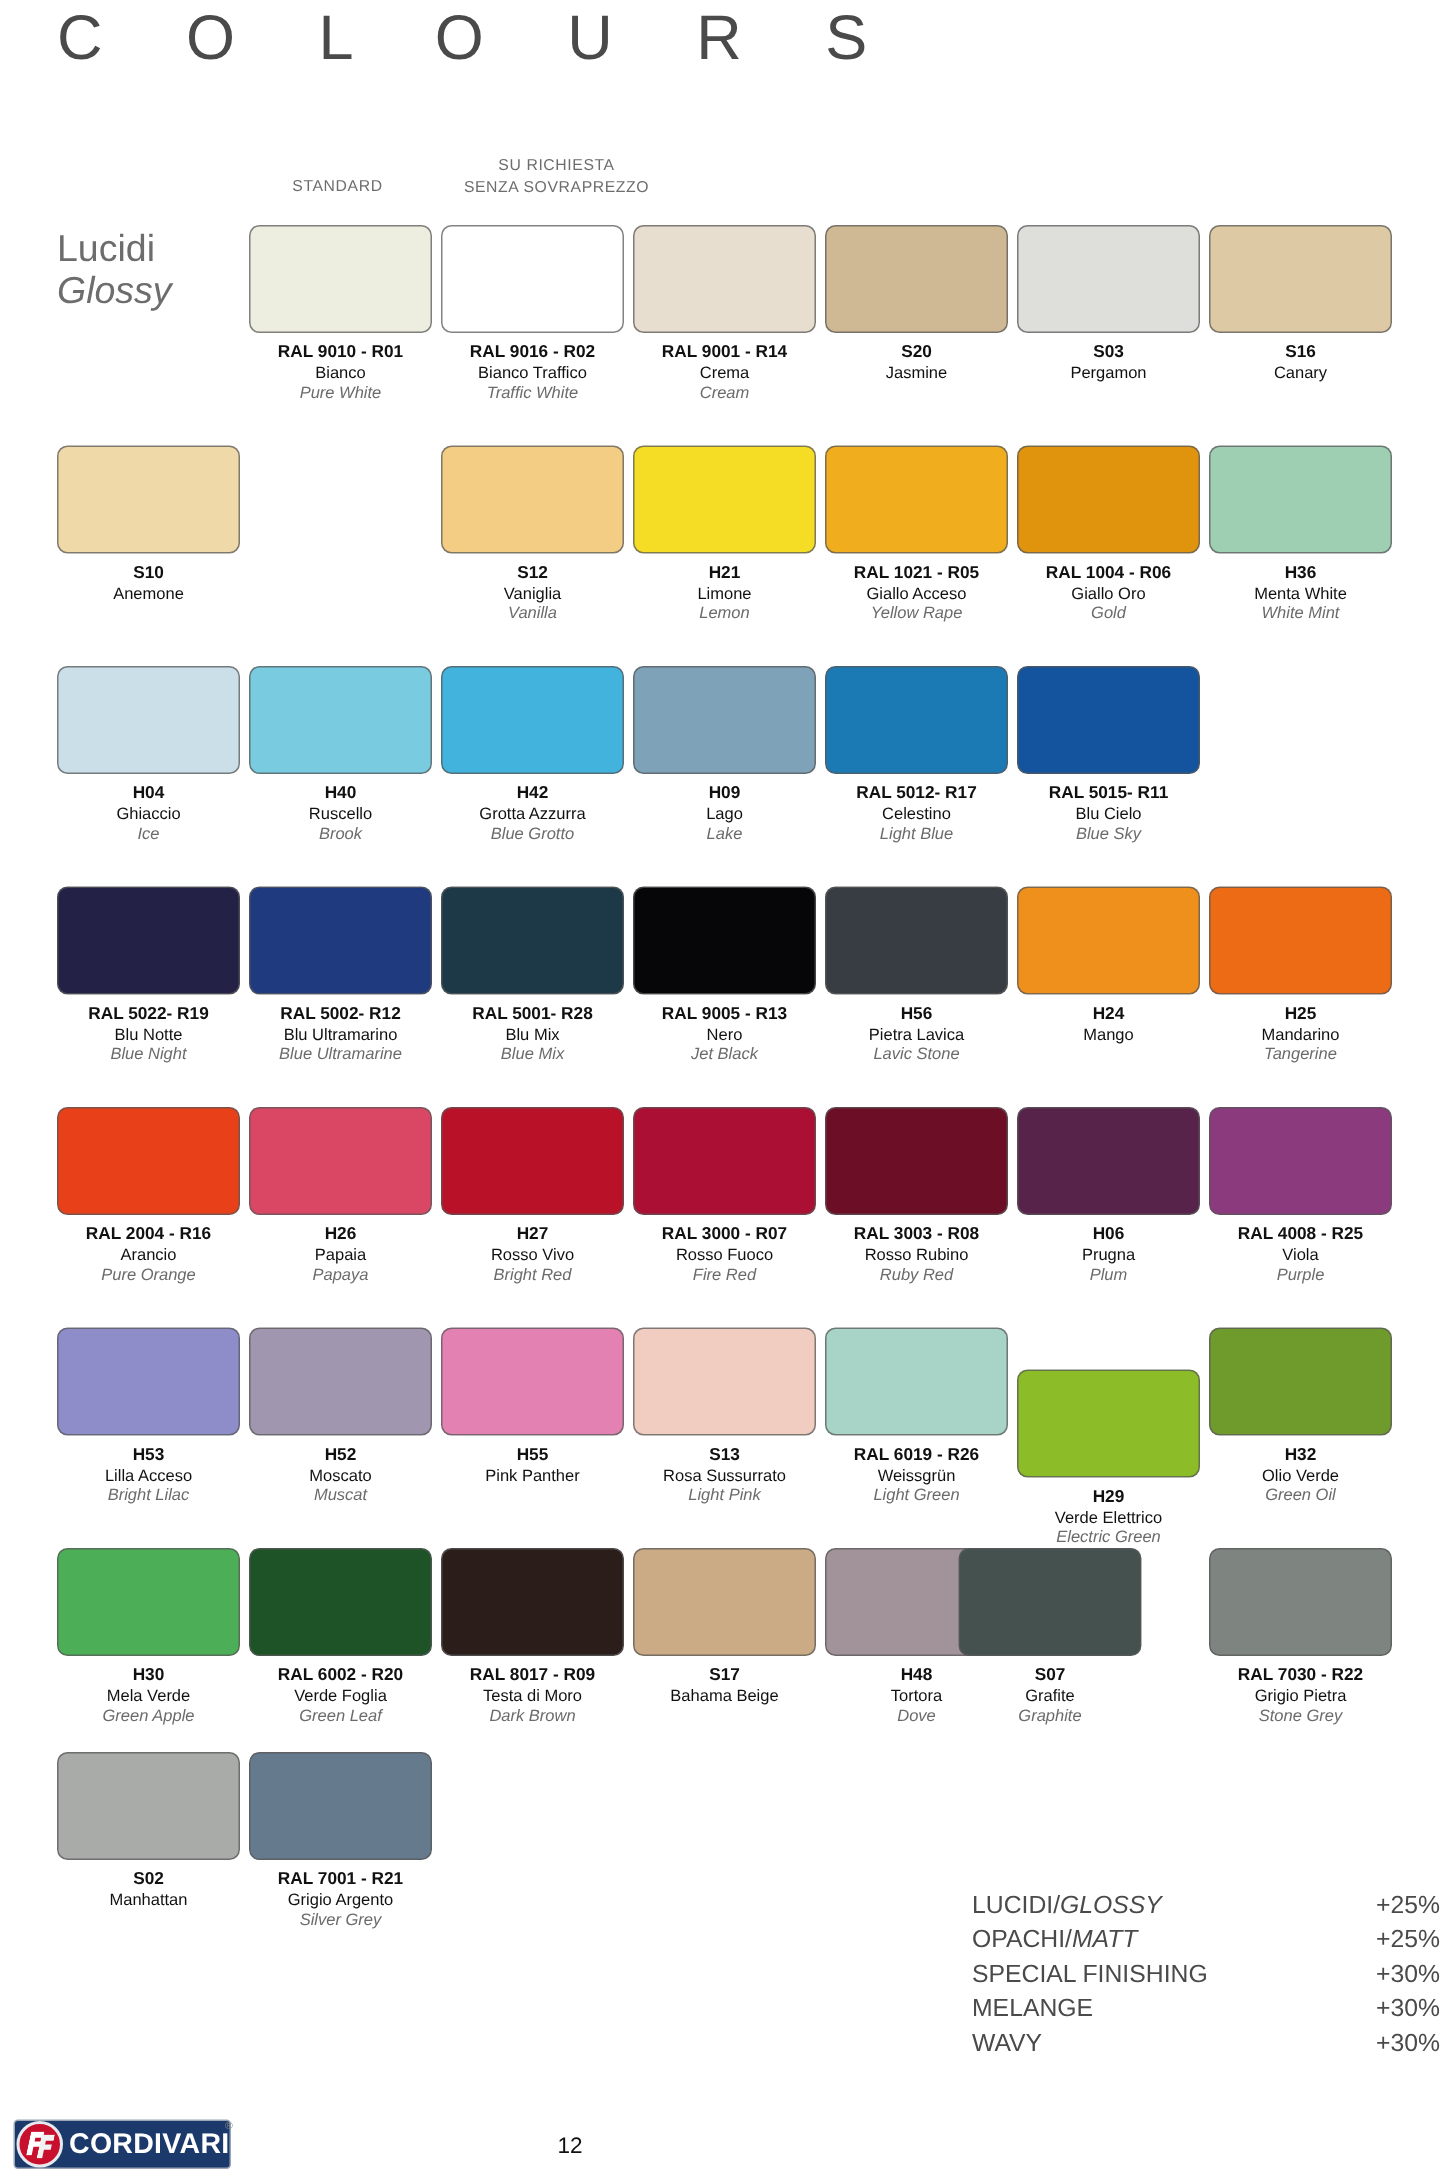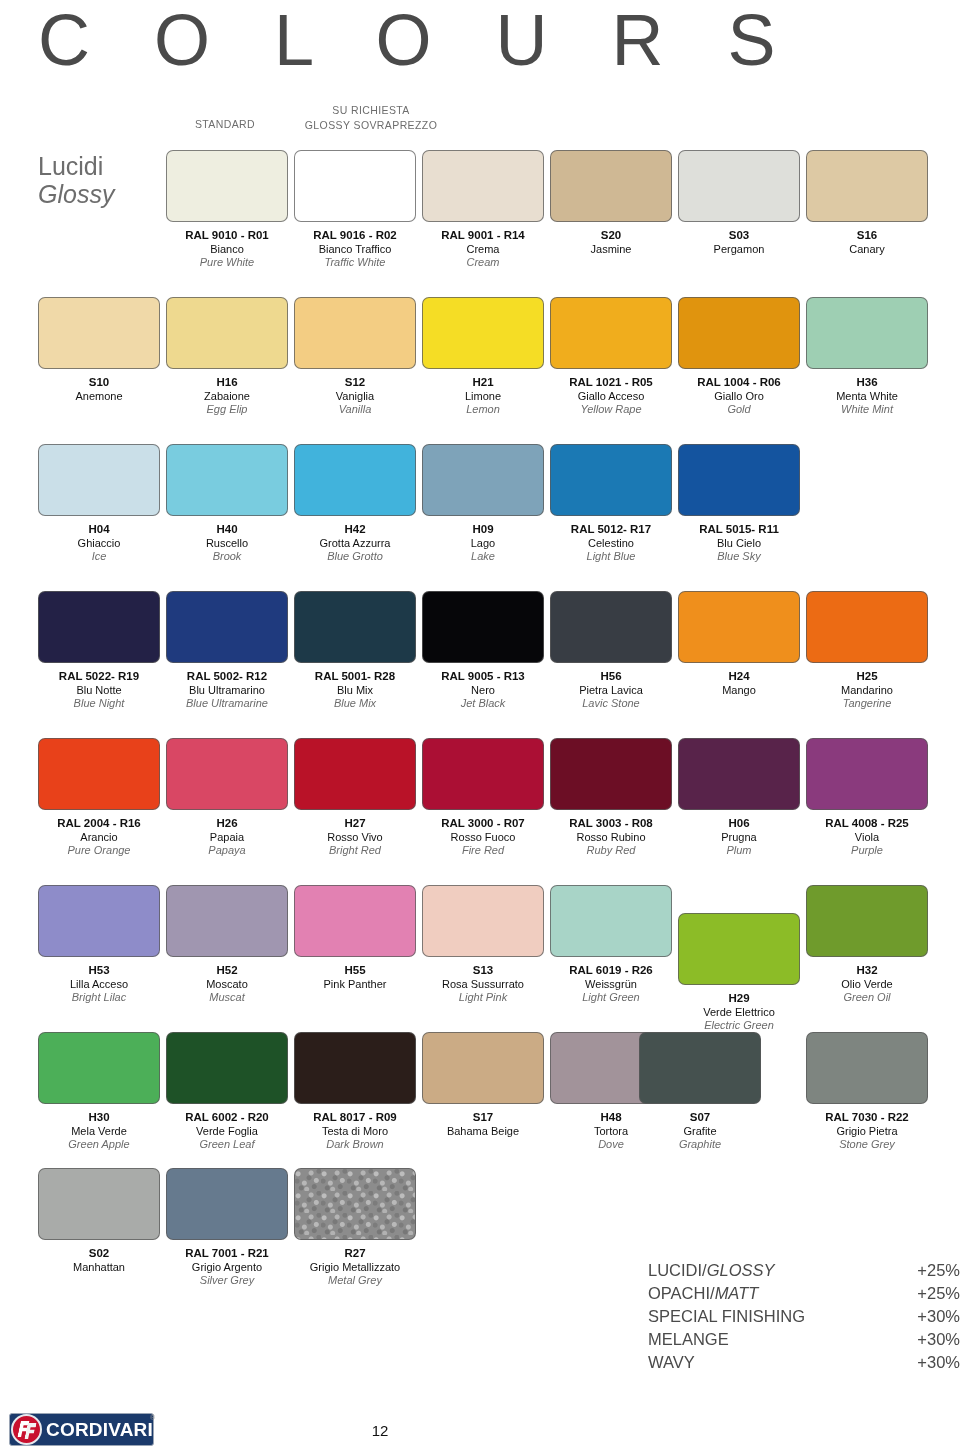--- a/index.html
+++ b/index.html
@@ -14,21 +14,21 @@
     font-family: "Liberation Sans", sans-serif;
     color: #1a1a1a;
     overflow: hidden;
   }
 
   
   .page-title {
     position: absolute;
     left: 38px;
     top: 4px;
-    font-size: 72px;
+    font-size: 42px;
     letter-spacing: 22px;
     font-weight: 400;
     color: #4a4a4a;
     line-height: 1;
   }
 
   
   .col-headers {
     position: absolute;
     left: 0;
@@ -224,21 +224,21 @@
 </style>
 </head>
 <body>
 
 <div class="page-title">C O L O U R S</div>
 
 <div class="col-headers">
   <div class="hdr-standard">STANDARD</div>
   <div class="hdr-request">
     <div>SU RICHIESTA</div>
-    <div>GLOSSY SOVRAPREZZO</div>
+    <div>SENZA SOVRAPREZZO</div>
   </div>
 </div>
 
 <div class="finish-label">
   <div class="it">Lucidi</div>
   <div class="en">Glossy</div>
 </div>
 
 <div class="grid" id="swatch-grid">
     <div class="cell" style="left: 166px; top: 150px;">
@@ -286,28 +286,20 @@
         <div class="lbl-it">Canary</div>
       </div>
     </div>
     <div class="cell" style="left: 38px; top: 297px;">
       <div class="swatch" style="background: rgb(240, 217, 168);"></div>
       <div class="labels">
         <div class="lbl-code">S10</div>
         <div class="lbl-it">Anemone</div>
       </div>
     </div>
-    <div class="cell" style="left: 166px; top: 297px;">
-      <div class="swatch" style="background: rgb(238, 217, 143);"></div>
-      <div class="labels">
-        <div class="lbl-code">H16</div>
-        <div class="lbl-it">Zabaione</div>
-        <div class="lbl-en">Egg Elip</div>
-      </div>
-    </div>
     <div class="cell" style="left: 294px; top: 297px;">
       <div class="swatch" style="background: rgb(243, 205, 131);"></div>
       <div class="labels">
         <div class="lbl-code">S12</div>
         <div class="lbl-it">Vaniglia</div>
         <div class="lbl-en">Vanilla</div>
       </div>
     </div>
     <div class="cell" style="left: 422px; top: 297px;">
       <div class="swatch" style="background: rgb(245, 221, 37);"></div>
@@ -616,28 +608,20 @@
         <div class="lbl-code">S02</div>
         <div class="lbl-it">Manhattan</div>
       </div>
     </div>
     <div class="cell" style="left: 166px; top: 1168px;">
       <div class="swatch" style="background: rgb(102, 122, 142);"></div>
       <div class="labels">
         <div class="lbl-code">RAL 7001 - R21</div>
         <div class="lbl-it">Grigio Argento</div>
         <div class="lbl-en">Silver Grey</div>
-      </div>
-    </div>
-    <div class="cell" style="left: 294px; top: 1168px;">
-      <div class="swatch metal" style="background: rgb(140, 140, 140);"></div>
-      <div class="labels">
-        <div class="lbl-code">R27</div>
-        <div class="lbl-it">Grigio Metallizzato</div>
-        <div class="lbl-en">Metal Grey</div>
       </div>
     </div>
   </div>
 
 <div class="legend" id="price-legend">
     <div class="legend-row">
       <div class="legend-name"><span>LUCIDI/</span><span class="slash-it">GLOSSY</span></div>
       <div class="legend-pct">+25%</div>
     </div>
     <div class="legend-row">

